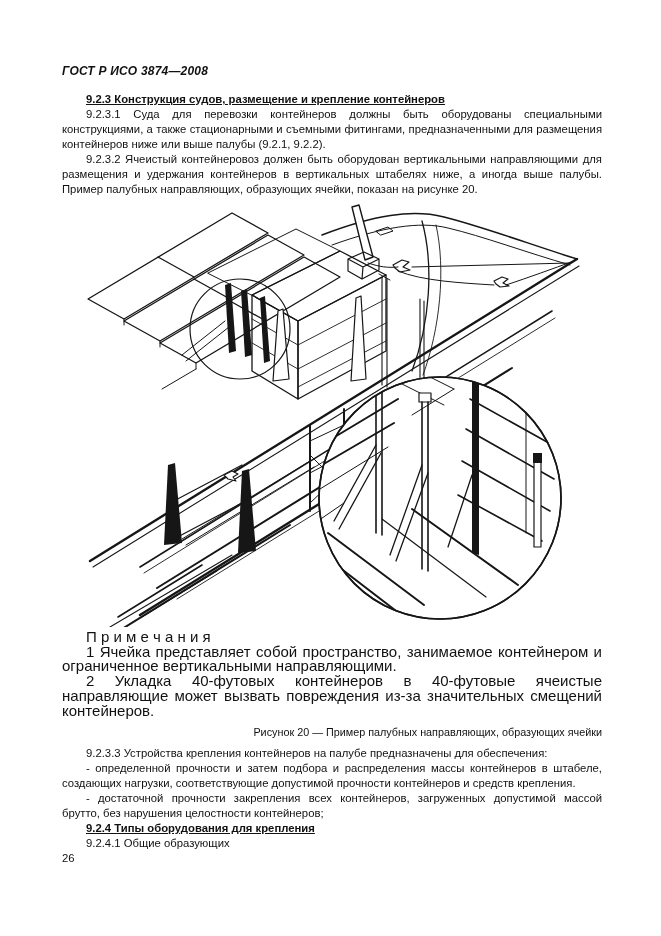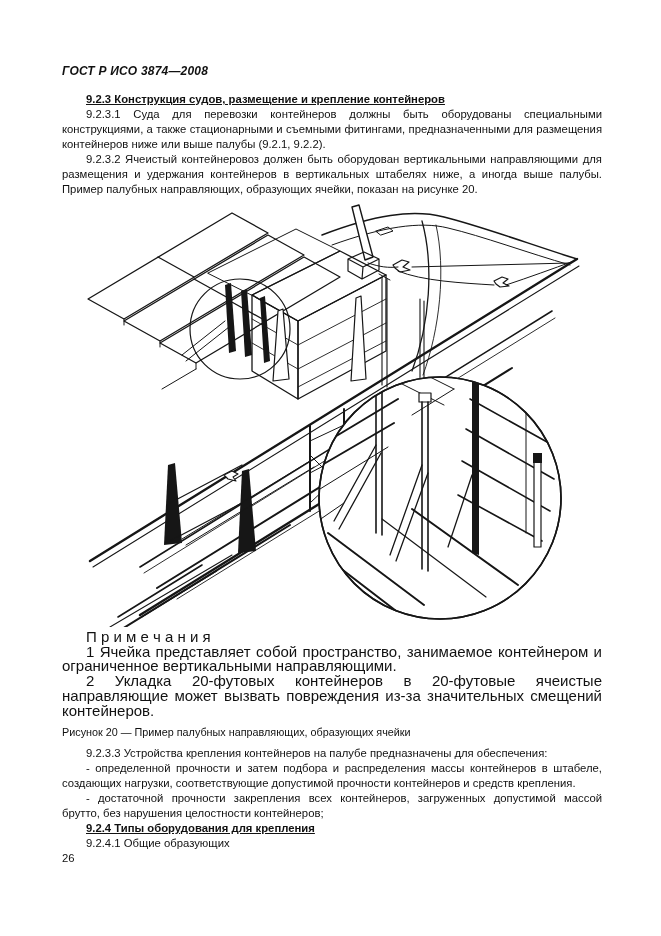--- a/index.html
+++ b/index.html
@@ -13,21 +13,21 @@
     font-size:12px; font-weight:bold; letter-spacing:.2px;font-style:italic;
   }
   .column {
     position:absolute; left:62px; top:92px; width:540px;
     font-size:11.3px; line-height:15px; text-align:justify;
   }
   .column p { margin:0; text-indent:24px; }
   .h { font-weight:bold; margin:1px 0;text-decoration:underline; }
   .figure-box { position:relative; height:424px; margin:6px 0 2px 20px; }
   .notes { font-size:15px; line-height:14.7px; margin-top:3px; }
-  .caption { text-align:left; text-indent:0 !important; font-size:10.8px; margin:7px 0 6px !important; }
+  .caption { text-align:right; text-indent:0 !important; font-size:10.8px; margin:7px 0 6px !important; }
   .page-number { position:absolute; left:62px; top:852px; font-size:11.3px; }
   svg { display:block; }
 </style>
 </head>
 <body>
 
 <div class="page">
 
   <div class="running-header">ГОСТ Р ИСО 3874—2008</div>
 
@@ -145,21 +145,21 @@
             <path d="M330,306 L436,382" stroke-width="2"></path>
           </g>
           <circle cx="358" cy="295" r="121" stroke-width="1.6"></circle>
         </g>
       </svg>
     </figure>
 
     <div class="notes">
       <p>П р и м е ч а н и я</p>
       <p>1 Ячейка представляет собой пространство, занимаемое контейнером и ограниченное вертикальными направляющими.</p>
-      <p>2 Укладка 20-футовых контейнеров в 20-футовые ячеистые направляющие может вызвать повреждения из-за значительных смещений контейнеров.</p>
+      <p>2 Укладка 40-футовых контейнеров в 40-футовые ячеистые направляющие может вызвать повреждения из-за значительных смещений контейнеров.</p>
     </div>
 
     <p class="caption">Рисунок 20 — Пример палубных направляющих, образующих ячейки</p>
 
     <p>9.2.3.3 Устройства крепления контейнеров на палубе предназначены для обеспечения:</p>
     <p>- определенной прочности и затем подбора и распределения массы контейнеров в штабеле, создающих нагрузки, соответствующие допустимой прочности контейнеров и средств крепления.</p>
     <p>- достаточной прочности закрепления всех контейнеров, загруженных допустимой массой брутто, без нарушения целостности контейнеров;</p>
     <p class="h">9.2.4 Типы оборудования для крепления</p>
     <p>9.2.4.1  Общие образующих</p>
 

